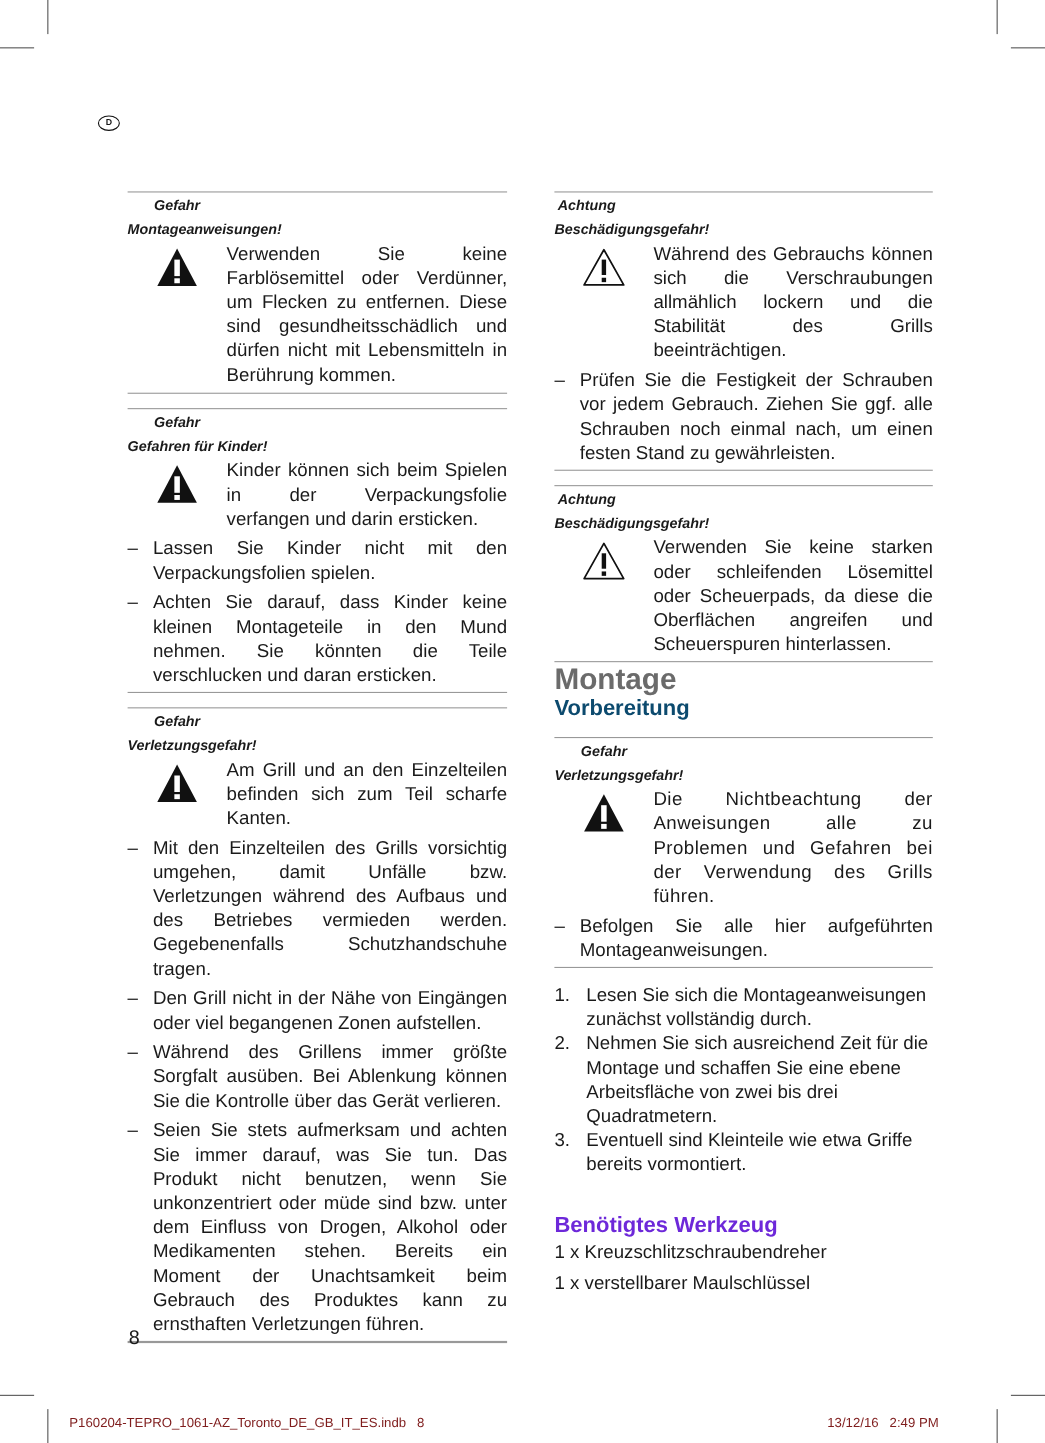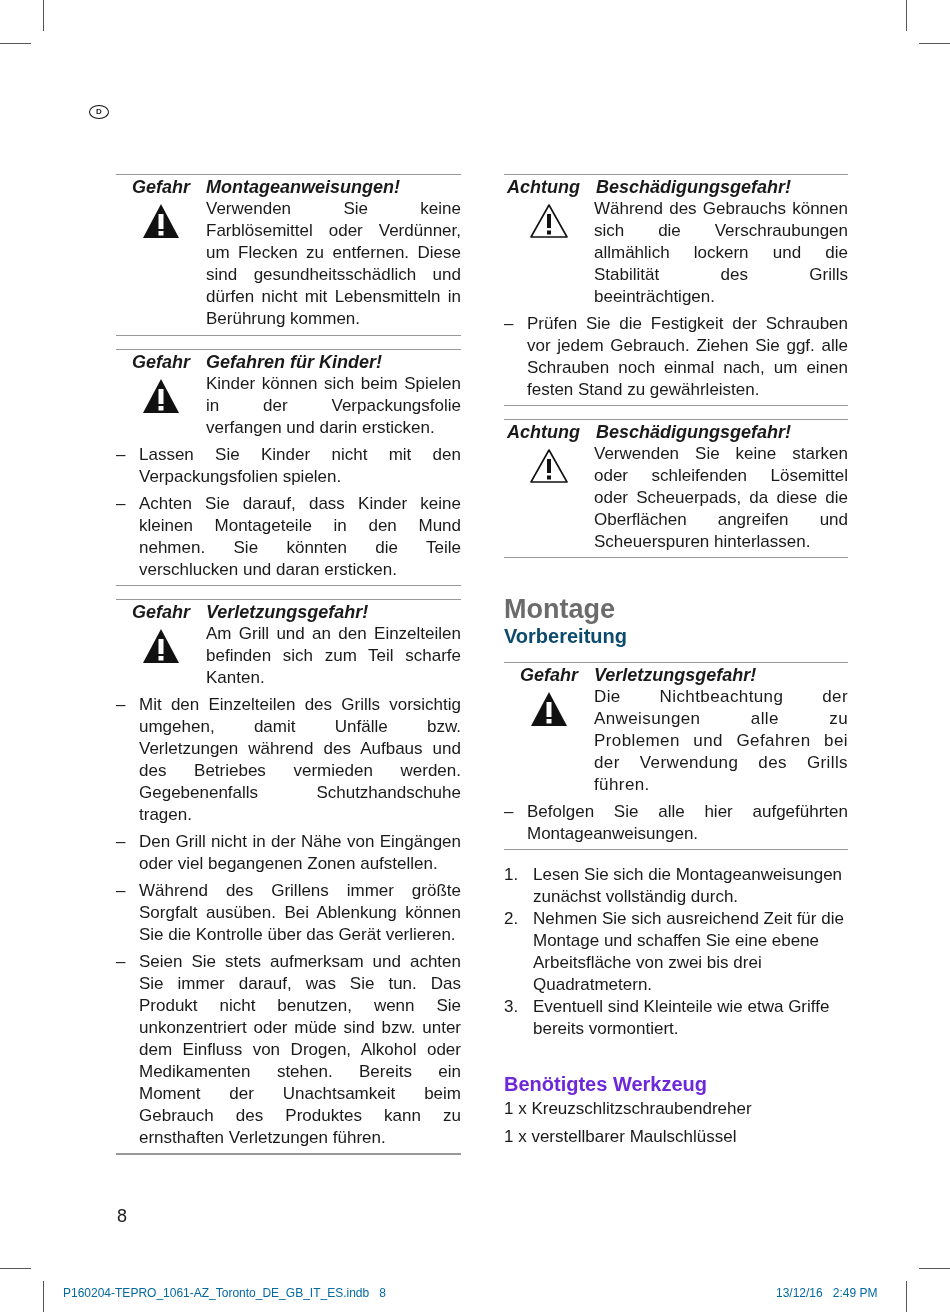--- a/index.html
+++ b/index.html
@@ -7,39 +7,39 @@
          font-family:"Liberation Sans", sans-serif; color:#1a1a1a; }
   .crop { position:absolute; background:#555; }
   .lang-badge { position:absolute; left:89px; top:105px; width:18px; height:12px;
                 border:1.5px solid #111; border-radius:50%; font-size:8px; font-weight:bold;
                 text-align:center; line-height:12px; }
   .col { position:absolute; top:174px; }
   .col.left { left:116px; width:345px; }
   .col.right { left:504px; width:344px; }
   .rule { border-top:1.5px solid #999; }
   .notice { padding-top:1px; }
-  .notice-head { display:flex; font-weight:bold; font-style:italic; font-size:18px; line-height:22px; }
+  .notice-head { display:flex; font-weight:bold; font-style:italic; font-size:13px; line-height:22px;flex-direction:column; }
   .notice-kind { width:90px; text-align:center; flex:0 0 auto; }
   .notice.achtung .notice-kind { width:89px; text-align:left; padding-left:3px; }
   .notice-body { display:flex; }
   .notice-icon { width:90px; flex:0 0 auto; display:flex; justify-content:center; padding-top:5px; }
   .notice-text { flex:1; font-size:17px; line-height:22px; text-align:justify; }
   .bullets { margin:0; padding:0; list-style:none; }
   .bullets li { position:relative; padding-left:23px; font-size:17px; line-height:22px;
                 text-align:justify; margin-top:5px; }
   .bullets li .dash { position:absolute; left:0; top:0; }
-  .h1 { font-size:27px; font-weight:bold; color:#6b6b6b; line-height:30px; margin-top:36px; }
+  .h1 { font-size:27px; font-weight:bold; color:#6b6b6b; line-height:30px; }
   .h2 { font-size:20px; font-weight:bold; color:#0c4a6e; line-height:24px; }
   .h3 { font-size:20px; font-weight:bold; color:#6d28d9; line-height:24px; margin-top:32px; margin-bottom:2px; }
   ol.steps { margin:14px 0 0 0; padding:0; list-style:none; }
   ol.steps li { position:relative; padding-left:29px; font-size:17px; line-height:22px; }
   ol.steps li .num { position:absolute; left:0; }
   .tool { font-size:17px; line-height:22px; margin-bottom:6px; }
   .page-num { position:absolute; left:117px; top:1206px; font-size:18px; }
-  .slug { position:absolute; top:1286px; font-size:12px; color:#0369a1; }
+  .slug { position:absolute; top:1286px; font-size:12px; color:#7f1d1d; }
 </style>
 </head>
 <body>
 
 <div class="crop" style="left:43px;top:0;width:1px;height:31px;"></div>
 <div class="crop" style="left:0;top:43px;width:31px;height:1px;"></div>
 <div class="crop" style="left:906px;top:0;width:1px;height:31px;"></div>
 <div class="crop" style="left:919px;top:43px;width:31px;height:1px;"></div>
 <div class="crop" style="left:0;top:1268px;width:31px;height:1px;"></div>
 <div class="crop" style="left:43px;top:1281px;width:1px;height:31px;"></div>
@@ -200,13 +200,13 @@
     <li><span class="num">3.</span><span>Eventuell sind Kleinteile wie etwa Griffe bereits vormontiert.</span></li>
   </ol>
 
   <div class="h3">Benötigtes Werkzeug</div>
   <div class="tool">1 x Kreuzschlitzschraubendreher</div>
   <div class="tool">1 x verstellbarer Maulschlüssel</div>
 </div>
 
 <div class="page-num">8</div>
 <div class="slug" style="left:63px; white-space:pre;">P160204-TEPRO_1061-AZ_Toronto_DE_GB_IT_ES.indb   8</div>
-<div class="slug" style="left:776px; white-space:pre;">13/12/16   2:49 PM</div>
+<div class="slug" style="left:752px; white-space:pre;">13/12/16   2:49 PM</div>
 
 </body></html>

